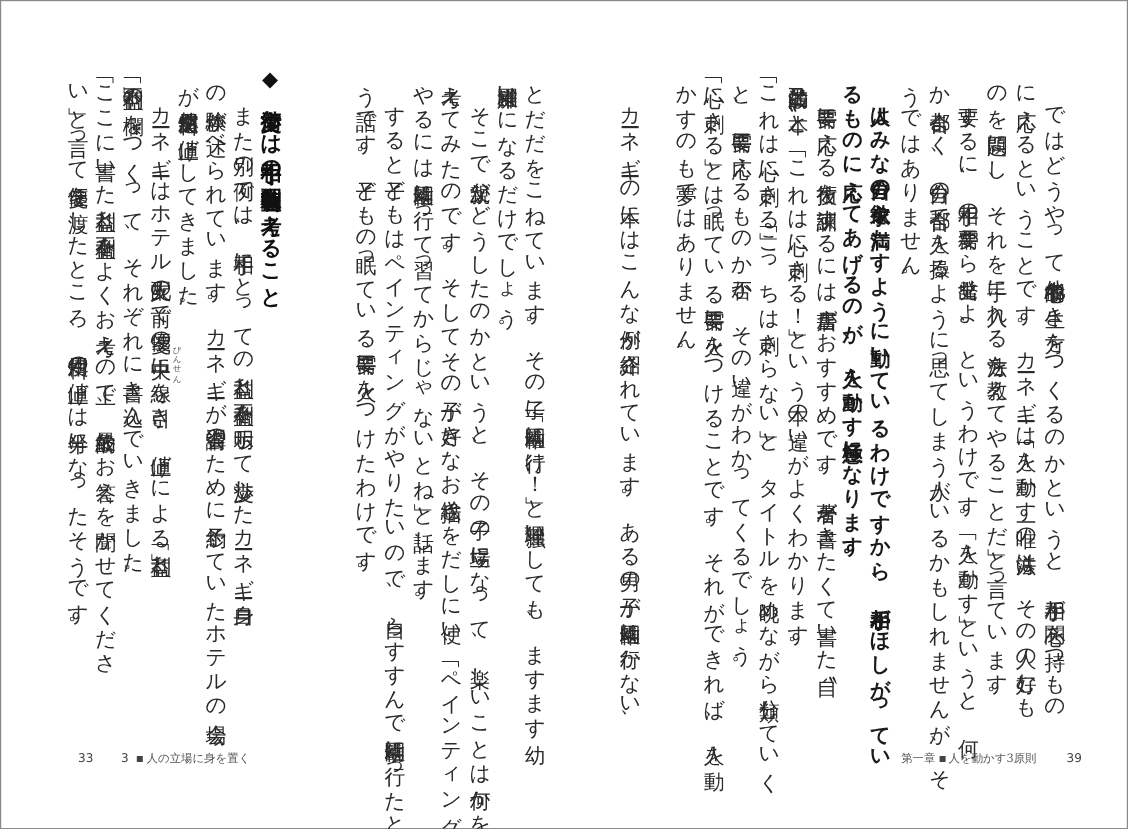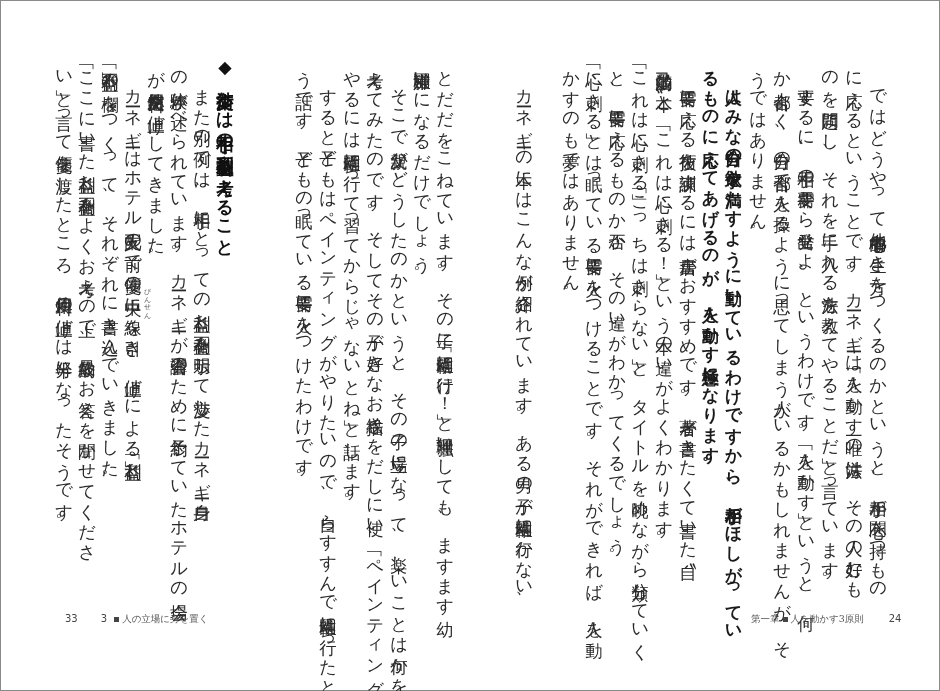--- a/index.html
+++ b/index.html
@@ -17,21 +17,21 @@
     line-height: 23.4px;
     color: #2a2a2a;
     white-space: nowrap;
     width: 24px;
     letter-spacing: 0.6px;
   }
   .col.bold { font-family: "DejaVu Sans", "Liberation Sans", sans-serif; font-weight: bold; color: #1a1a1a; font-size: 16.8px; }
   .col.heading { font-family: "DejaVu Sans", "Liberation Sans", sans-serif; font-weight: bold; color: #111; font-size: 17.4px; }
   .ruby { font-size: 7px; position: relative; }
   .footer {
-    position: absolute; top: 612px;
+    position: absolute; top: 625px;
     font-family: "DejaVu Serif", "Liberation Serif", serif;
     font-size: 9.5px; color: #555;
     white-space: nowrap;
     text-align: center;
   }
   .footer .num { font-family: "DejaVu Sans", "Liberation Sans", sans-serif; font-size: 10px; color: #444; }
   .sq { display: inline-block; width: 5px; height: 5px; background: #444; vertical-align: middle; margin: 0 3px; }
 </style>
 </head>
 <body>
@@ -50,21 +50,21 @@
     <div class="col" style="left:204px">　需要に応える技術を訓練するには書店がおすすめです。著者が書きたくて書いた〝自</div>
     <div class="col" style="left:180px">己満足的な本〟と、「これは心に刺さる！」という本の違いがよくわかります。</div>
     <div class="col" style="left:156px">「これは心に刺さる」「こっちは刺さらない」と、タイトルを眺めながら分類していく</div>
     <div class="col" style="left:133px">と、需要に応えるものか否か、その違いがわかってくるでしょう。</div>
     <div class="col" style="left:110px">「心に刺さる」とは眠っている需要に火をつけることです。それができれば、人を動</div>
     <div class="col" style="left:87px">かすのも夢ではありません。</div>
     <div class="col" style="left:40px">　カーネギーの本にはこんな例が紹介されています。ある男の子が幼稚園に行かない、</div>
 
     <div class="footer" style="left:280px">
       <span>第一章</span><span class="sq"></span><span>人を動かす3原則</span>
-      <span class="num" style="margin-left:22px">24</span>
+      <span class="num" style="margin-left:22px">39</span>
     </div>
   </div>
 
   <div class="page page-left">
     <div class="col" style="left:431px">とだだをこねています。その子に「幼稚園に行け！」と無理強いしても、ますます幼</div>
     <div class="col" style="left:408px">稚園嫌いになるだけでしょう。</div>
     <div class="col" style="left:385px">　そこで父親がどうしたのかというと、その子の立場になって、楽しいことは何かを</div>
     <div class="col" style="left:361px">考えてみたのです。そしてその子が好きなお絵描きをだしに使い、「ペインティングを</div>
     <div class="col" style="left:338px">やるには幼稚園に行って習ってからじゃないとね」と話します。</div>
     <div class="col" style="left:314px">　すると子どもはペインティングがやりたいので、自らすすんで幼稚園に行ったとい</div>

